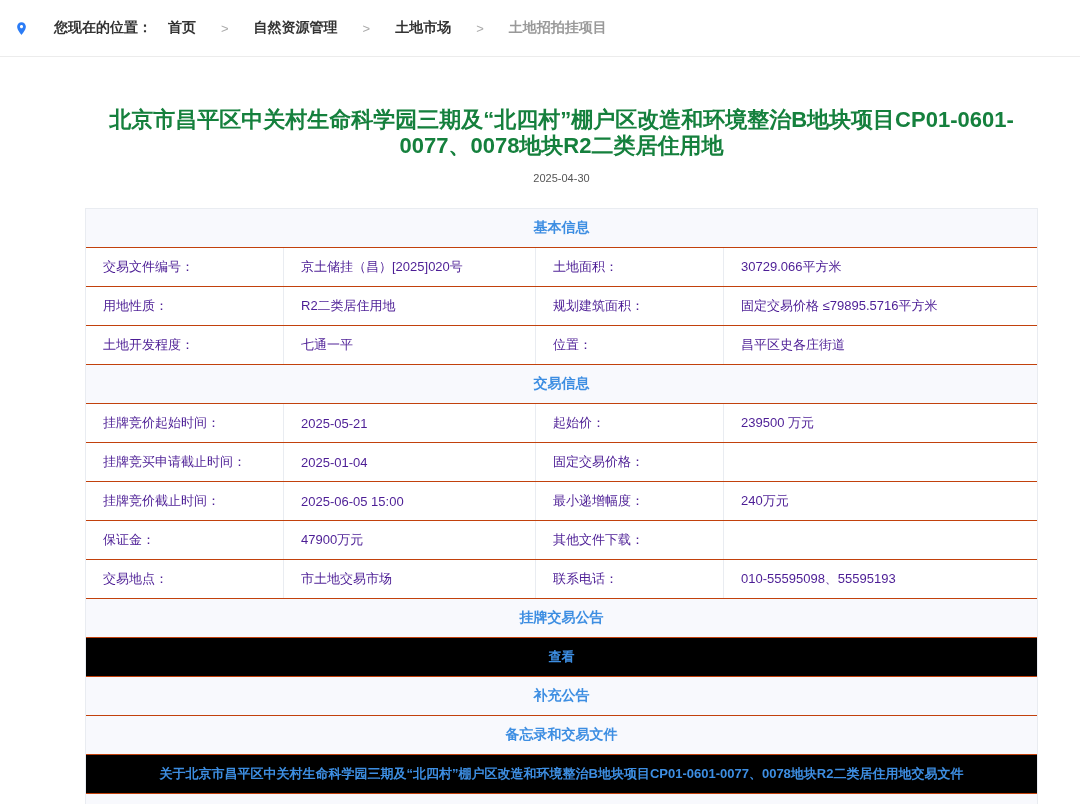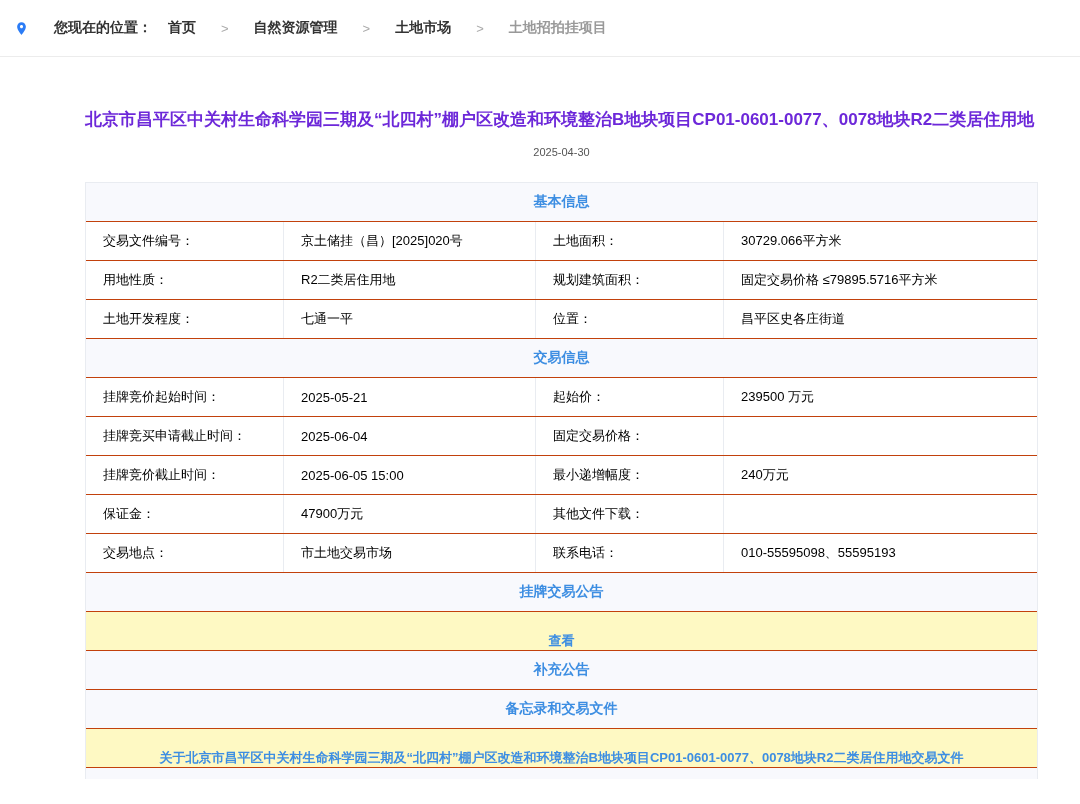--- a/index.html
+++ b/index.html
@@ -25,25 +25,25 @@
   .pin { display: inline-flex; margin-right: 9px; }
   .crumb { color: #333333; text-decoration: none; cursor: pointer; }
   .crumb.current { color: #999999; cursor: default; }
   .sep { color: #aaaaaa; margin: 0 9px; font-weight: 400; font-size: 13px; }
   .divider { border-top: 1px solid #ececec; height: 0; }
 
   
   .content { width: 953px; margin-left: 85px; }
   .title {
     margin: 50px 0 0 0;
-    font-size: 17px;
+    font-size: 22px;
     line-height: 26px;
     font-weight: bold;
-    color: #6d28d9;
-    text-align: left;
+    color: #15803d;
+    text-align: center;
   }
   .date {
     text-align: center;
     font-size: 11px;
     color: #555555;
     margin: 12px 0 22px 0;
     height: 15px;
     line-height: 15px;
   }
 
@@ -57,29 +57,29 @@
   .section-title { color: #3d8ee2; font-size: 14px; font-weight: 600; }
   .data-row {
     display: grid;
     grid-template-columns: 197px 252px 188px auto;
     background: #ffffff;
   }
   .cell {
     display: flex; align-items: center;
     padding-left: 17px;
     font-size: 13px;
-    color: #000000;
+    color: #4c1d95;
     white-space: nowrap;
     overflow: hidden;
     box-sizing: border-box;
   }
   .data-row .cell:not(:first-child) { border-left: 1px solid #e9ecf1; }
   .link-row {
-    background: #fef9c3;
-    display: flex; align-items: flex-end; justify-content: center;
+    background: #000000;
+    display: flex; align-items: center; justify-content: center;
   }
   .doc-link {
     color: #3d8ee2;
     font-size: 13px;
     font-weight: 600;
     cursor: pointer;
     white-space: nowrap;
     text-decoration: none;
   }
   .partial-band { height: 11px; background: #f8f9fd; border-bottom: none; }
@@ -133,21 +133,21 @@
         <div class="section-title">交易信息</div>
       </div>
       <div class="trow data-row">
         <div class="cell label">挂牌竞价起始时间：</div>
         <div class="cell value">2025-05-21</div>
         <div class="cell label">起始价：</div>
         <div class="cell value">239500 万元</div>
       </div>
       <div class="trow data-row">
         <div class="cell label">挂牌竞买申请截止时间：</div>
-        <div class="cell value">2025-06-04</div>
+        <div class="cell value">2025-01-04</div>
         <div class="cell label">固定交易价格：</div>
         <div class="cell value"></div>
       </div>
       <div class="trow data-row">
         <div class="cell label">挂牌竞价截止时间：</div>
         <div class="cell value">2025-06-05 15:00</div>
         <div class="cell label">最小递增幅度：</div>
         <div class="cell value">240万元</div>
       </div>
       <div class="trow data-row">

